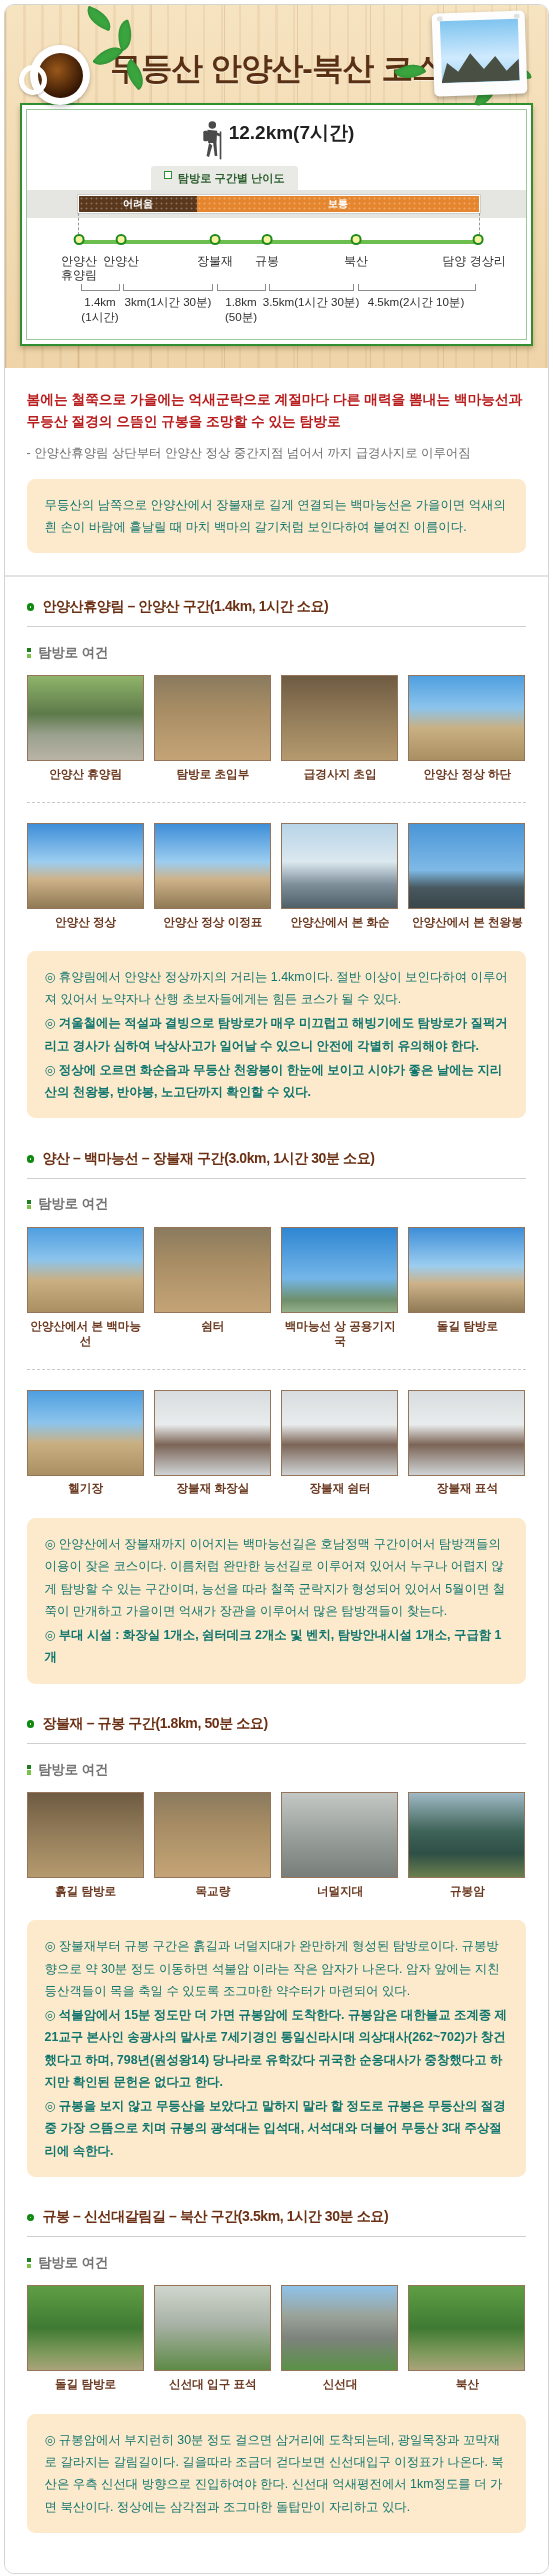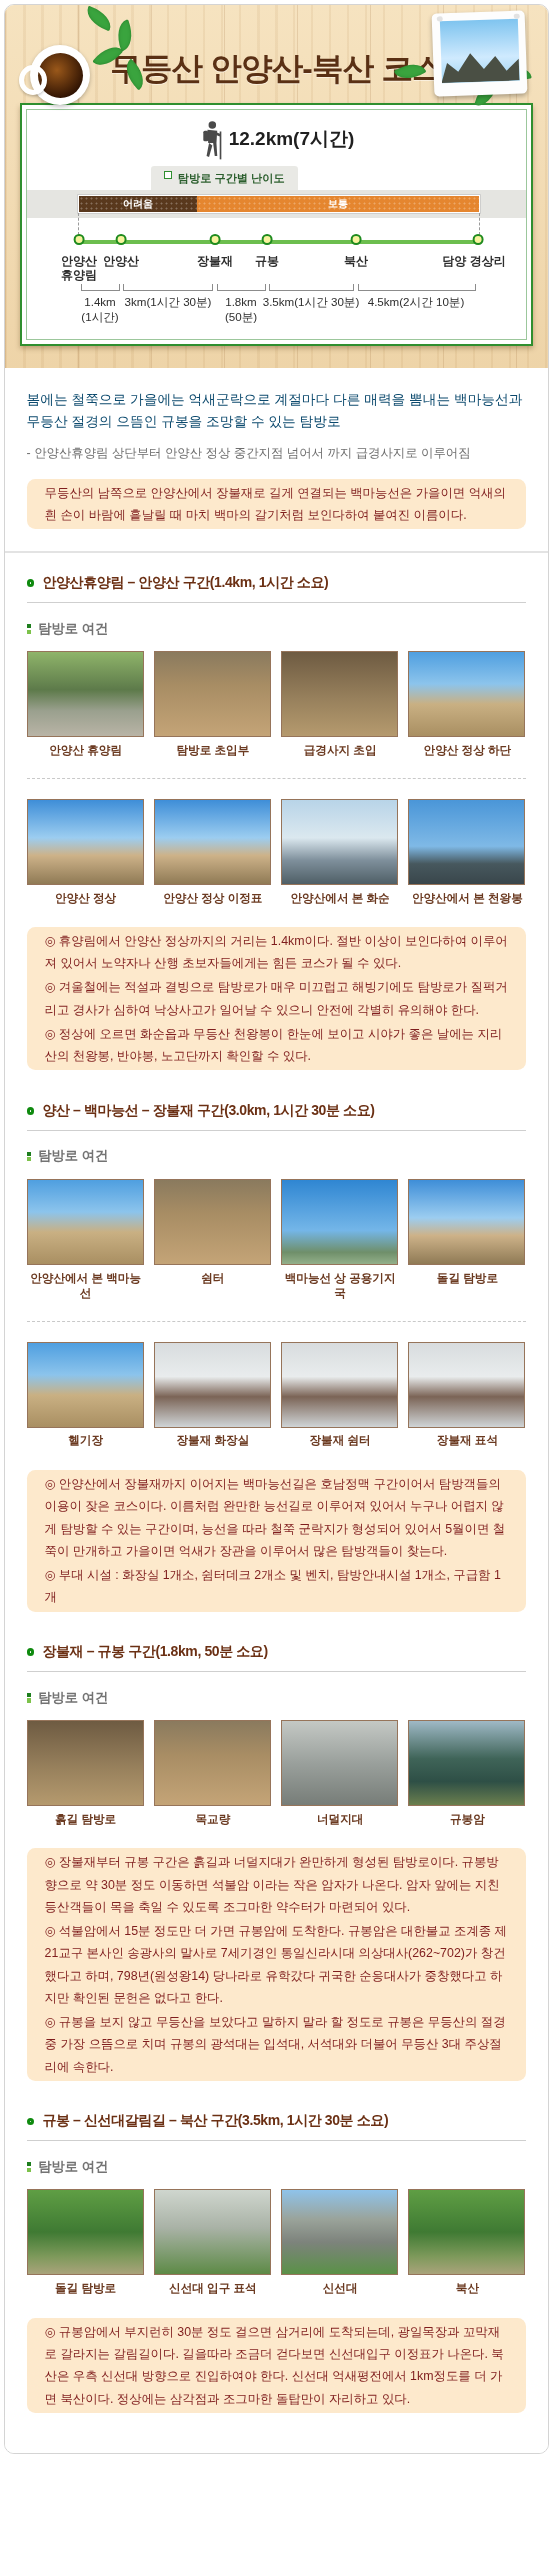--- a/index.html
+++ b/index.html
@@ -45,21 +45,21 @@
   .polaroid .peak { position: absolute; left: 0; right: 0; bottom: 0; height: 58%;
     background: #4a4f44;
     clip-path: polygon(0 100%, 8% 45%, 22% 70%, 38% 20%, 55% 65%, 70% 30%, 84% 72%, 100% 40%, 100% 100%); }
   .polaroid .hole { position: absolute; top: 2.5px; width: 5.8px; height: 5.8px;
     border-radius: 50%; background: #e2e2e2; }
 
   
   .summary-box { margin: 0 15px; border: 2.5px solid #2f8f2f; background: #fff;
     box-shadow: 0 3.3px 5px rgba(90,60,20,.35); }
   .summary-inner { border: 0.8px solid #9cc79c; margin: 4.1px; padding: 8.3px 0 10px; }
-  .sum-top { display: flex; justify-content: center; align-items: center; gap: 5px;
+  .sum-top { display: flex; justify-content: center; align-items: flex-start; gap: 5px;
     padding: 1.7px 0 5px; }
   .sum-total { font-size: 19px; font-weight: bold; color: #1f1f1f; padding-bottom: 3.3px; }
   .diff-tab { display: inline-flex; margin-left: 124px;
     background: #e9e9e5; padding: 5px 13.3px 4.1px; border-radius: 3.3px 3.3px 0 0;
     font-size: 11.2px; font-weight: bold; color: #2c5f2e; }
   .sq-icon { width: 7.5px; height: 7.5px; border: 1.7px solid #2f8f2f; background: #fff;
     display: inline-block; margin-right: 5.8px; }
   .diagram { position: relative; height: 139px; }
   .band-bg { position: absolute; top: 0; left: 0; right: 0; height: 28px; background: #e5e5e1; }
   .scale { position: relative; width: 479px; margin: 0 auto; height: 100%; }
@@ -70,37 +70,37 @@
     background-image: radial-gradient(rgba(255,255,255,.28) 0.8px, transparent 1.2px);
     background-size: 5px 5px; }
   .seg.hard { width: 118px; background-color: #59381d; }
   .seg.normal { flex: 1; background-color: #e5862f; }
   .dash { position: absolute; top: 23px; height: 21.5px; border-left: 0.8px dashed #9a9a9a; }
   .dash-l { left: 41px; } .dash-r { left: 442px; }
   .rline { position: absolute; top: 50px; left: 42px; width: 398px; height: 4.1px; background: #6cbe4e; }
   .node { position: absolute; top: 44px; width: 10.8px; height: 10.8px; border: 2.5px solid #1f8b1f;
     border-radius: 50%; background: #f8f39e; transform: translateX(-50%); }
   .n1{left:42px}.n2{left:84px}.n3{left:178px}.n4{left:230px}.n5{left:319px}.n6{left:441px}
-  .st { position: absolute; top: 65px; transform: translateX(-50%); font-weight: bold;
+  .st { position: absolute; top: 65px; transform: translateX(-50%); font-weight: normal;
     font-size: 12px; color: #2e2e2e; text-align: center; white-space: pre; line-height: 1.15; }
   .s1{left:42px}.s2{left:84px}.s3{left:178px}.s4{left:230px}.s5{left:319px}.s6{left:437px}
   .br { position: absolute; top: 94px; height: 6.6px; border: 0.8px solid #8c8c8c; border-top: none; }
   .b1{left:44px;width:39px}.b2{left:86px;width:90px}.b3{left:180px;width:49px}
   .b4{left:232px;width:85px}.b5{left:321px;width:118px}
   .leg { position: absolute; top: 104px; transform: translateX(-50%); font-size: 11.6px;
     color: #2e2e2e; text-align: center; white-space: pre; line-height: 1.3; }
   .l1{left:63px}.l2{left:131px}.l3{left:204px}.l4{left:274px}.l5{left:379px}
 
   
   .content { background: #fff; padding: 21.5px 21.5px 8.3px; }
-  .headline { color: #0c4a6e; font-weight: normal; font-size: 13.7px; line-height: 1.55; }
+  .headline { color: #b91c1c; font-weight: bold; font-size: 13.7px; line-height: 1.55; }
   .sub { color: #6e6e6e; font-size: 12.4px; margin-top: 13.3px; }
-  .notebox { background: #fde9cc; border-radius: 8.3px; padding: 3px 18px;
-    color: #7f1d1d; font-size: 12.4px; line-height: 1.8; margin-top: 16.6px; }
-  .notebox p + p { margin-top: 1.7px; }
+  .notebox { background: #fde9cc; border-radius: 8.3px; padding: 15px 18px;
+    color: #0f766e; font-size: 12.4px; line-height: 1.8; margin-top: 16.6px; }
+  .notebox p + p { margin-top: 1.7px; font-weight: bold; }
   .big-divider { height: 1.7px; background: #e3e3e3; margin: 21.5px -21.5px; }
 
   .course-section { margin-bottom: 31.5px; }
   .sec-title { display: flex; align-items: center; gap: 8.3px;
     font-size: 14px; font-weight: 800; color: #6b3014; letter-spacing: -0.4px; }
   .odot { width: 7.5px; height: 7.5px; border: 3.3px solid #0f8a0f; border-radius: 50%;
     background: #fff; flex: 0 0 auto; }
   .sec-rule { border-top: 0.8px solid #cfcfcf; margin: 10px 0 16.6px; }
   .cond { display: flex; align-items: center; gap: 7.5px; font-size: 13.3px; font-weight: bold;
     color: #737373; margin-bottom: 13.3px; }

